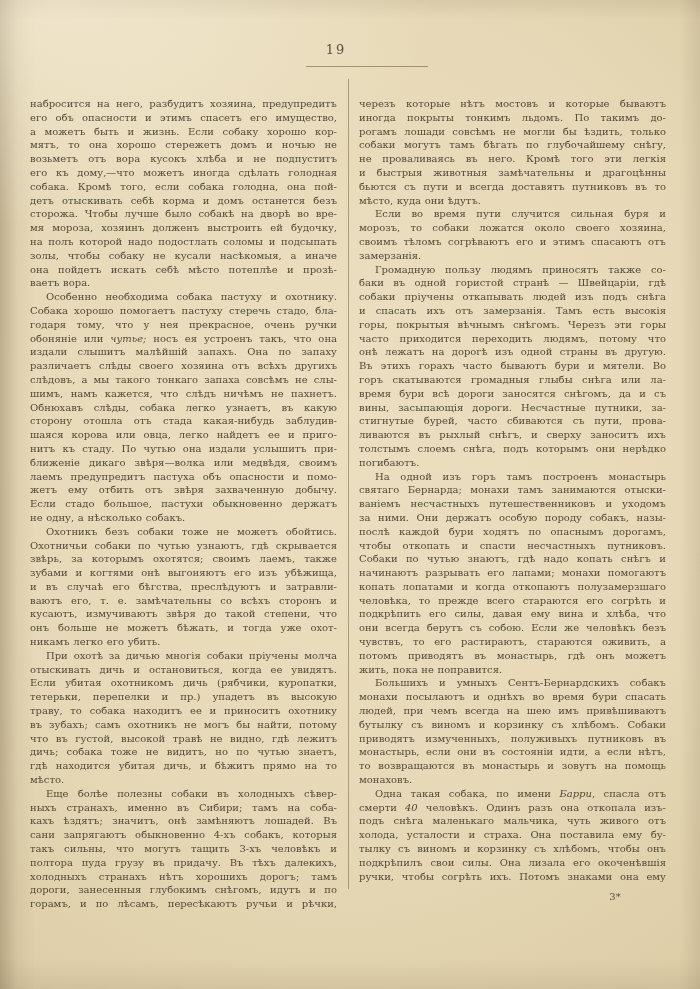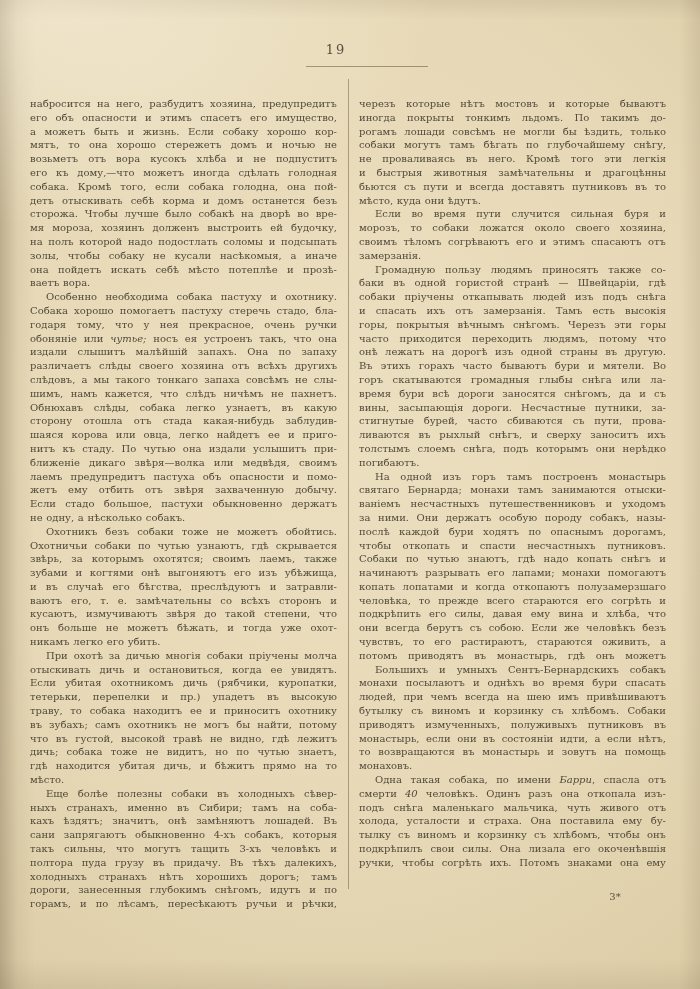--- a/index.html
+++ b/index.html
@@ -150,20 +150,21 @@
       <div class="line">послѣ каждой бури ходятъ по опаснымъ дорогамъ,</div>
       <div class="line">чтобы откопать и спасти несчастныхъ путниковъ.</div>
       <div class="line">Собаки по чутью знаютъ, гдѣ надо копать снѣгъ и</div>
       <div class="line">начинаютъ разрывать его лапами; монахи помогаютъ</div>
       <div class="line">копать лопатами и когда откопаютъ полузамерзшаго</div>
       <div class="line">человѣка, то прежде всего стараются его согрѣть и</div>
       <div class="line">подкрѣпить его силы, давая ему вина и хлѣба, что</div>
       <div class="line">они всегда берутъ съ собою. Если же человѣкъ безъ</div>
       <div class="line">чувствъ, то его растираютъ, стараются оживить, а</div>
       <div class="line">потомъ приводятъ въ монастырь, гдѣ онъ можетъ</div>
+      <div class="line pend">жить, пока не поправится.</div>
       <div class="line pstart">Большихъ и умныхъ Сентъ-Бернардскихъ собакъ</div>
       <div class="line">монахи посылаютъ и однѣхъ во время бури спасать</div>
       <div class="line">людей, при чемъ всегда на шею имъ привѣшиваютъ</div>
       <div class="line">бутылку съ виномъ и корзинку съ хлѣбомъ. Собаки</div>
       <div class="line">приводятъ измученныхъ, полуживыхъ путниковъ въ</div>
       <div class="line">монастырь, если они въ состояніи идти, а если нѣтъ,</div>
       <div class="line">то возвращаются въ монастырь и зовутъ на помощь</div>
       <div class="line pend">монаховъ.</div>
       <div class="line pstart">Одна такая собака, по имени <i>Барри</i>, спасла отъ</div>
       <div class="line">смерти <i>40</i> человѣкъ. Одинъ разъ она откопала изъ-</div>

